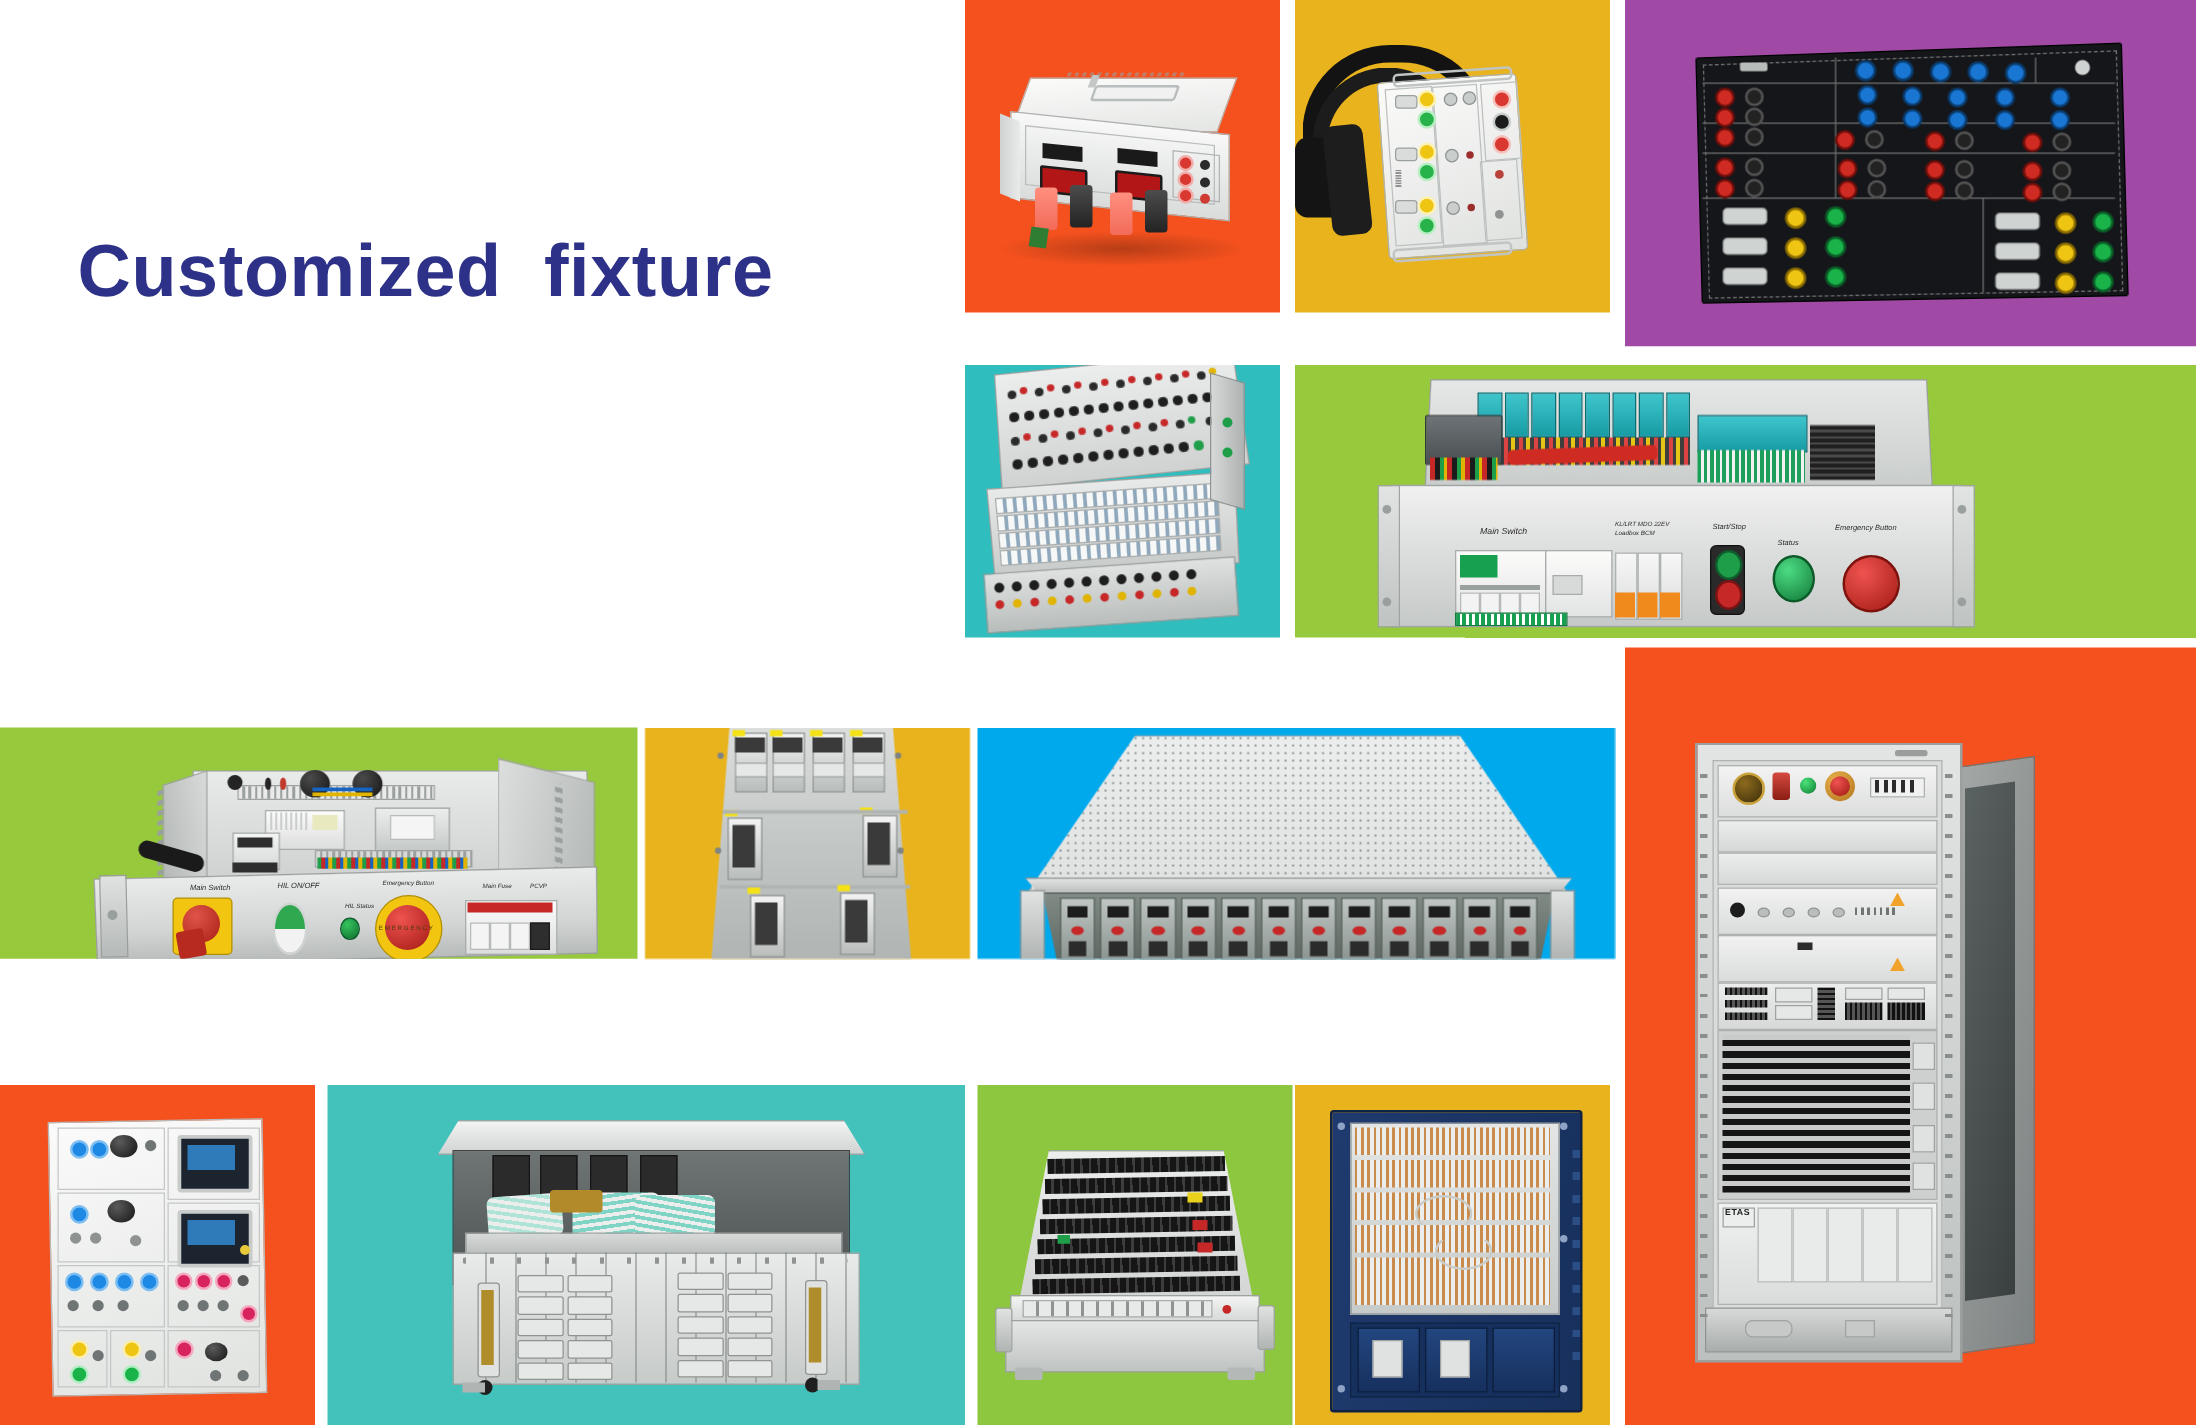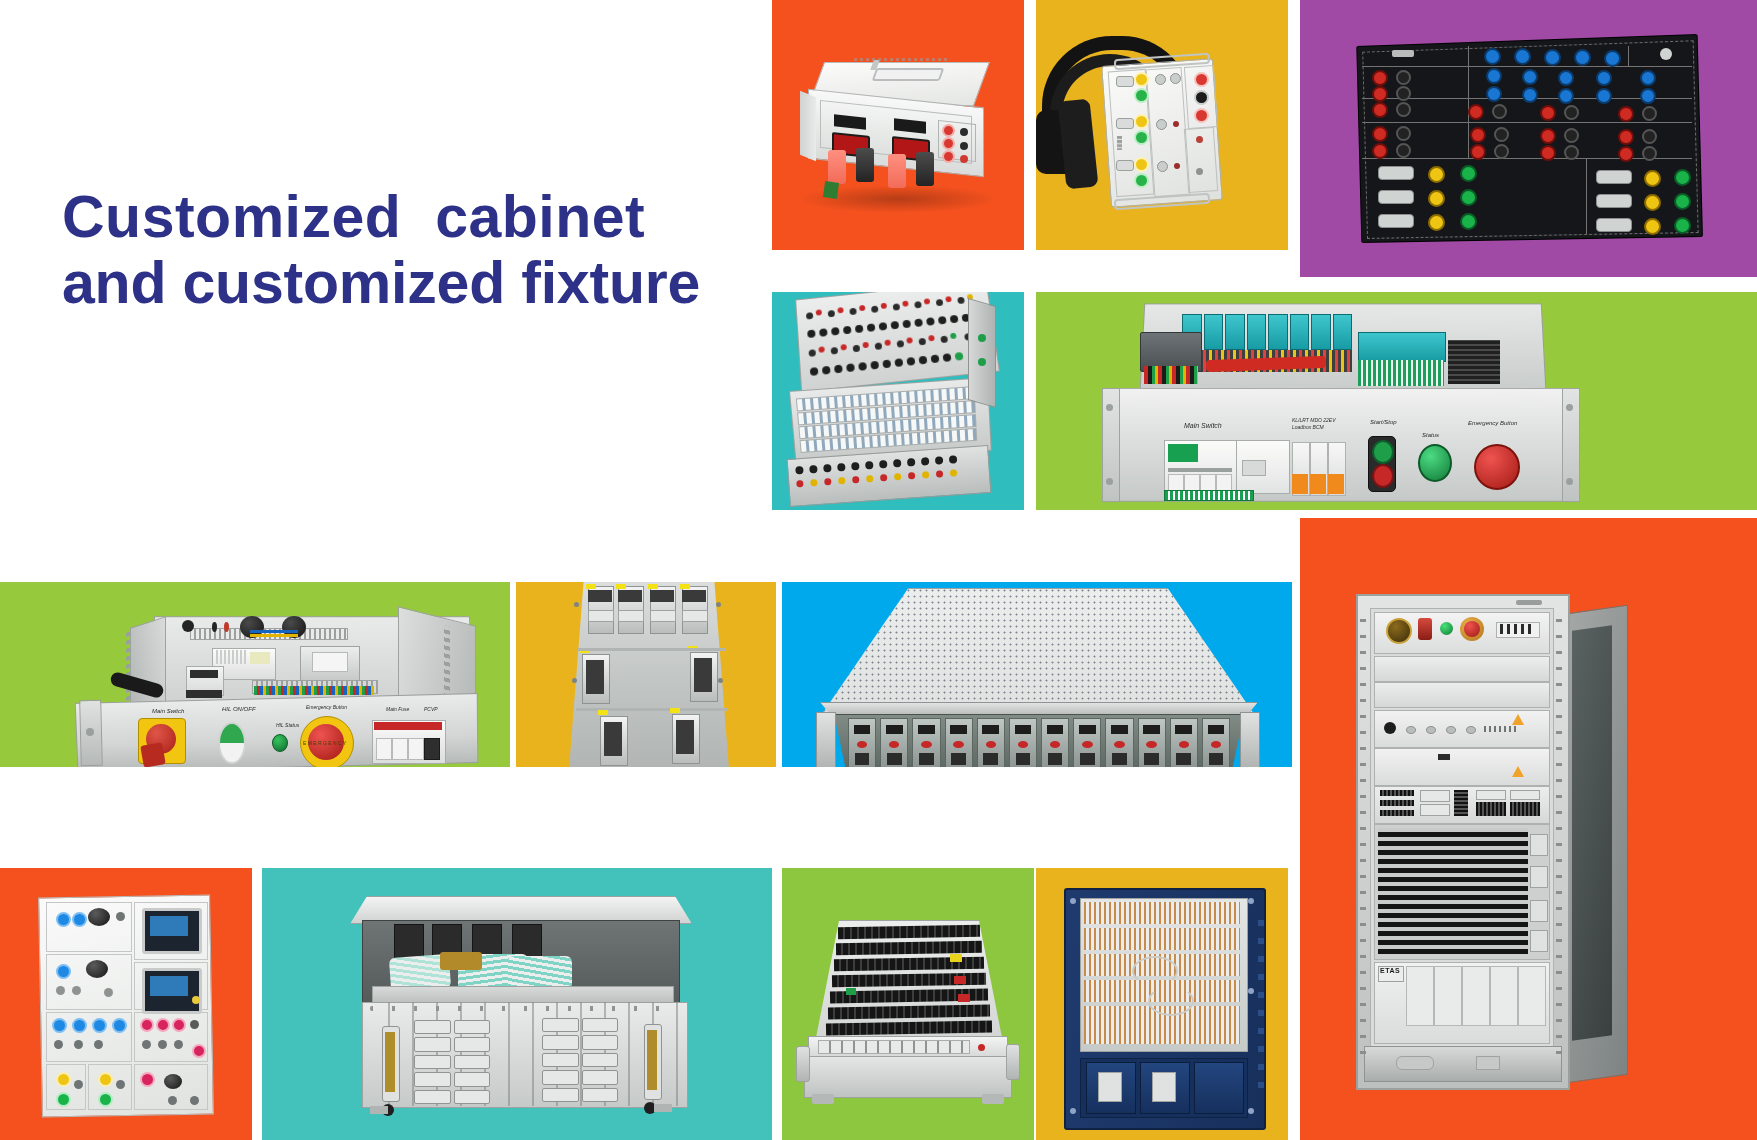--- a/index.html
+++ b/index.html
@@ -79,22 +79,21 @@
     position:absolute;
     background: radial-gradient(ellipse at center, rgba(0,0,0,0.25) 0%, rgba(0,0,0,0) 70%);
   }
 </style>
 </head>
 <body>
 
 <div id="poster">
 
   <div id="title-block">
-    <div id="title-line-1">Customized  cabinet</div>
-    <div id="title-line-2">and customized fixture</div>
+    <div id="title-line-1">Customized  fixture</div>
   </div>
 
   <div class="tile" style="left:772px; top:0px; width:252px; height:250px; background:#f4511e;">
     <div class="photo">
       <div class="shadow" style="left:26px; top:185px; width:200px; height:28px;"></div>
 
       <div style="position:absolute; left:44px; top:62px; width:164px; height:42px;
                   background:linear-gradient(175deg,#fbfbfa,#e4e6e4);
                   transform: skewX(-20deg); border:1px solid #b7bab9;"></div>
 

